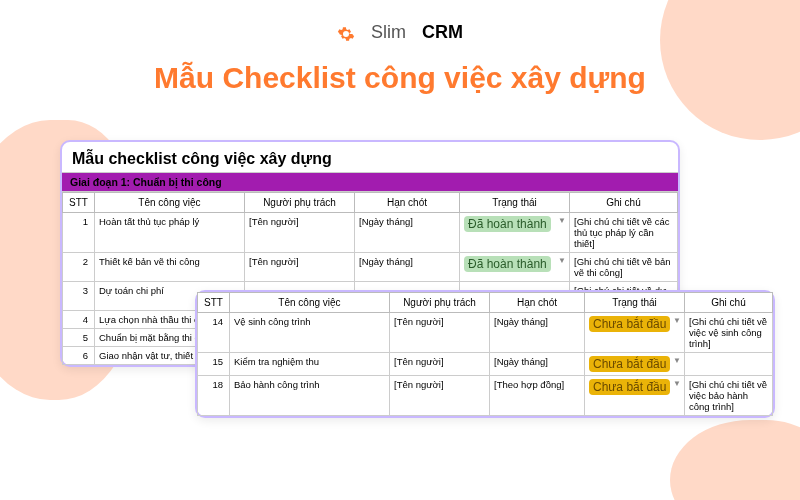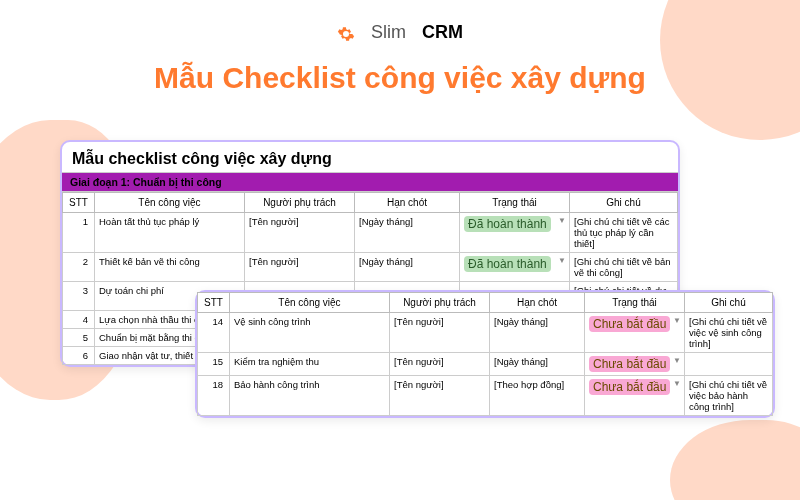--- a/index.html
+++ b/index.html
@@ -23,21 +23,21 @@
 td { border: 1px solid #ccc; padding: 3px 4px; font-size: 9.5px; vertical-align: top; }
 td.stt { text-align: right; padding-right: 6px; }
 .col-stt { width: 32px; }
 .col-name { width: 150px; }
 .col-person { width: 110px; }
 .col-deadline { width: 105px; }
 .col-status { width: 110px; }
 .status-cell { position: relative; }
 .status-pill { display: inline-block; padding: 1px 4px; border-radius: 4px; font-size: 12px; }
 .status-done { background: #b8e0b8; color: #2a5c2a; }
-.status-notstart { background: #f9a8d4; color: #6a4a00; }
+.status-notstart { background: #eab308; color: #6a4a00; }
 .dropdown-arrow { position: absolute; right: 3px; top: 3px; font-size: 8px; color: #888; }
 .card2 .col-stt { width: 32px; }
 .card2 .col-name { width: 160px; }
 .card2 .col-person { width: 100px; }
 .card2 .col-deadline { width: 95px; }
 .card2 .col-status { width: 100px; }
 </style>
 </head>
 <body>
 

